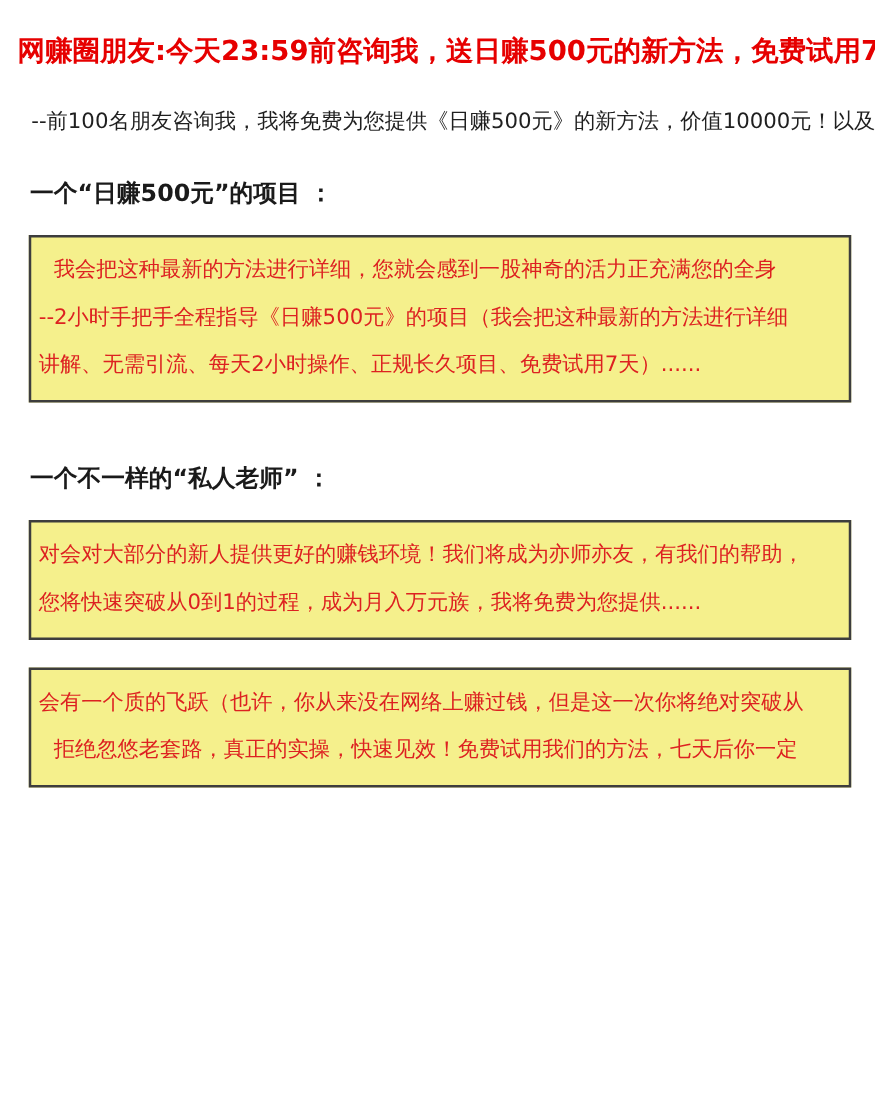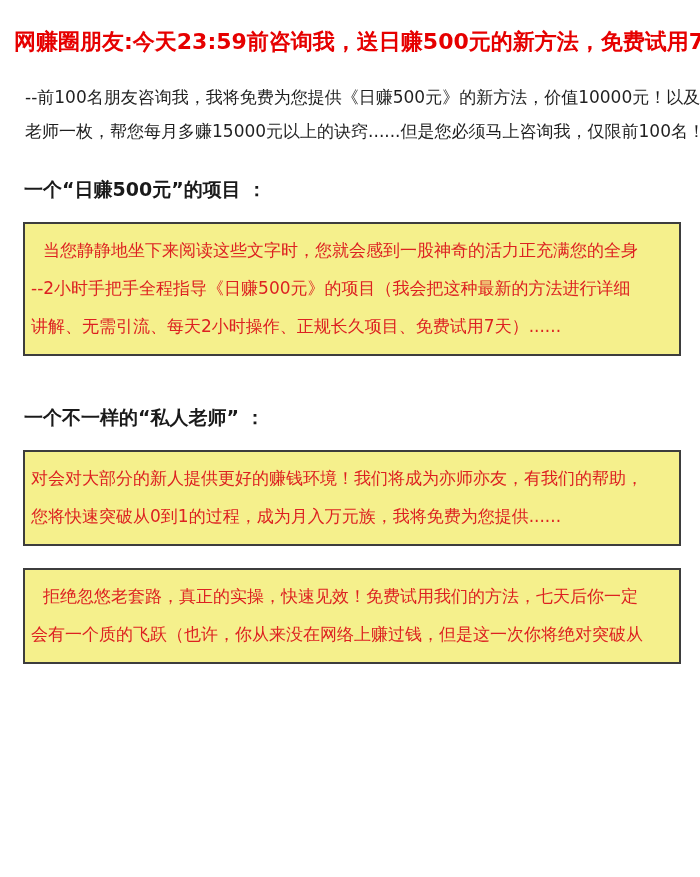--- a/index.html
+++ b/index.html
@@ -57,40 +57,39 @@
 </style>
 </head>
 <body>
 
 <div class="page">
 
   <h1 class="headline">网赚圈朋友:今天23:59前咨询我，送日赚500元的新方法，免费试用7天！</h1>
 
   <p class="intro">
     <span class="iline">--前100名朋友咨询我，我将免费为您提供《日赚500元》的新方法，价值10000元！以及私人</span>
-    <span class="iline">老师一枚，帮您每月多赚15000元以上的诀窍......但是您必须马上咨询我，仅限前100名！</span>
   </p>
 
   <section class="sec">
     <h2 class="sec-heading">一个“日赚500元”的项目 ：</h2>
     <div class="ybox">
-      <div class="bline first">当您静静地坐下来阅读这些文字时，您就会感到一股神奇的活力正充满您的全身</div>
+      <div class="bline first">我会把这种最新的方法进行详细，您就会感到一股神奇的活力正充满您的全身</div>
       <div class="bline">--2小时手把手全程指导《日赚500元》的项目（我会把这种最新的方法进行详细</div>
       <div class="bline">讲解、无需引流、每天2小时操作、正规长久项目、免费试用7天）......</div>
     </div>
   </section>
 
   <section class="sec">
     <h2 class="sec-heading">一个不一样的“私人老师” ：</h2>
     <div class="ybox">
       <div class="bline">对会对大部分的新人提供更好的赚钱环境！我们将成为亦师亦友，有我们的帮助，</div>
       <div class="bline">您将快速突破从0到1的过程，成为月入万元族，我将免费为您提供......</div>
     </div>
   </section>
 
   <section class="sec">
     <div class="ybox">
+      <div class="bline">会有一个质的飞跃（也许，你从来没在网络上赚过钱，但是这一次你将绝对突破从</div>
       <div class="bline first">拒绝忽悠老套路，真正的实操，快速见效！免费试用我们的方法，七天后你一定</div>
-      <div class="bline">会有一个质的飞跃（也许，你从来没在网络上赚过钱，但是这一次你将绝对突破从</div>
     </div>
   </section>
 
 </div>
 
 </body></html>

